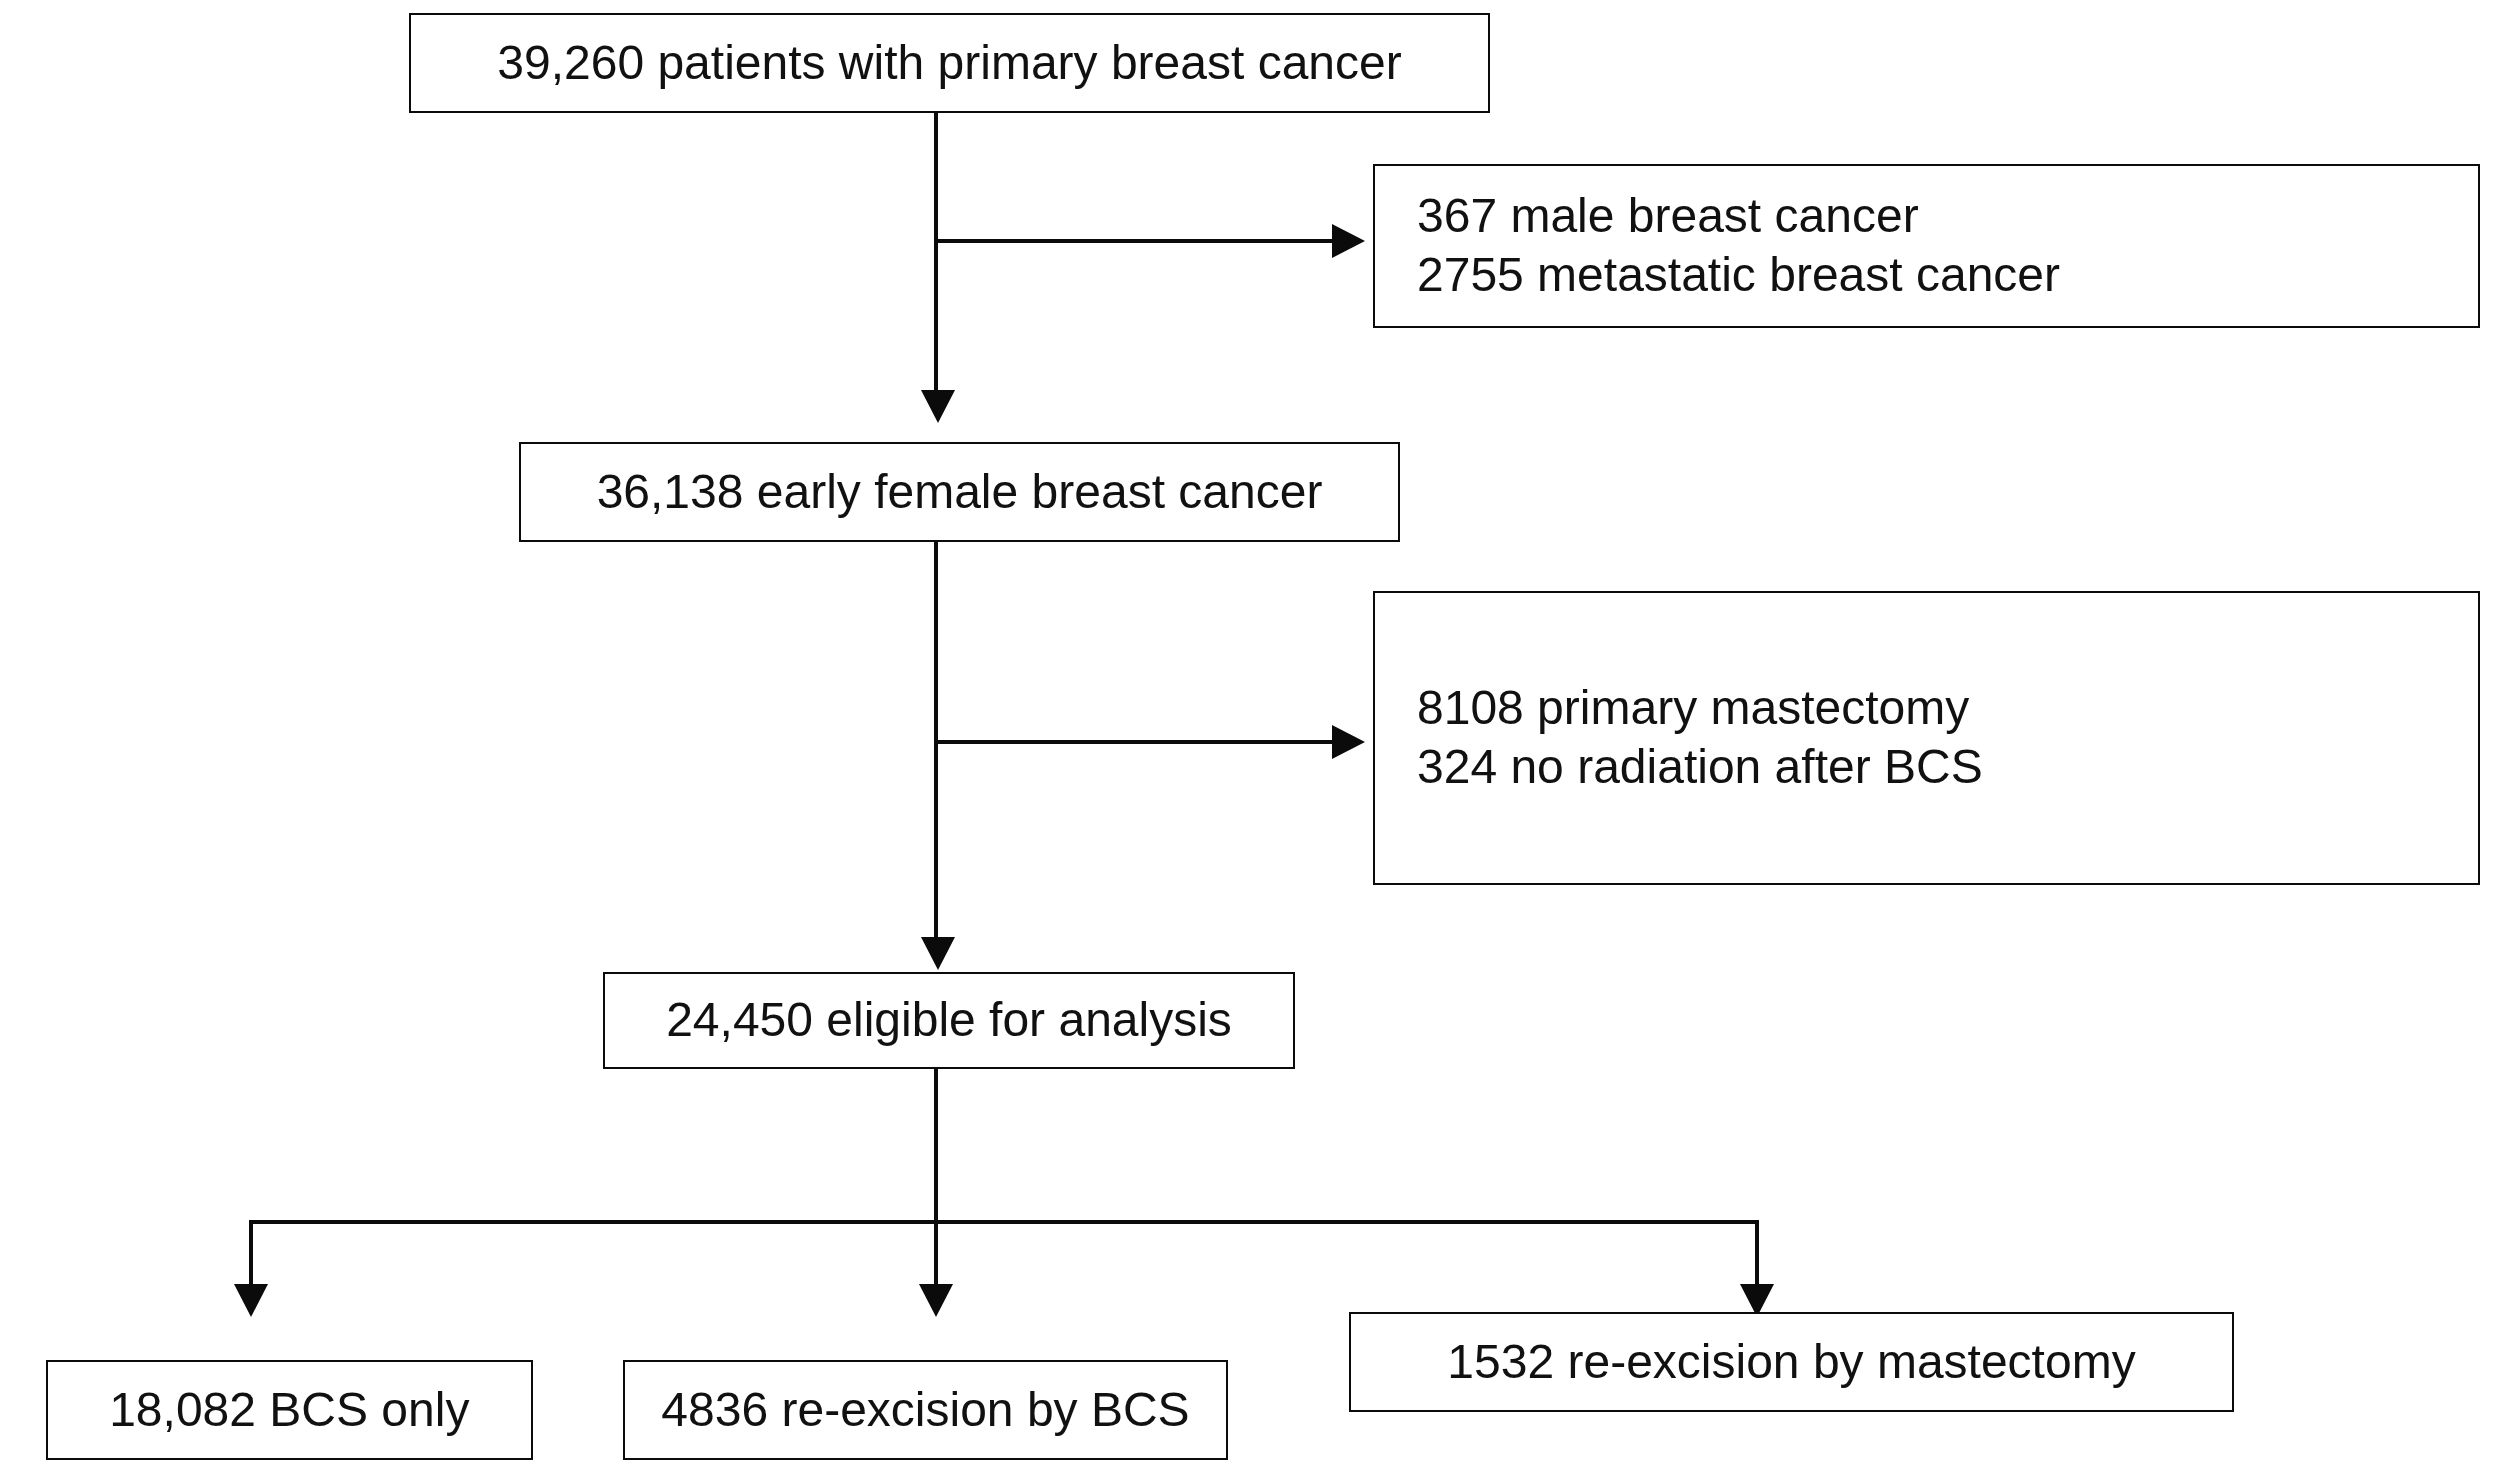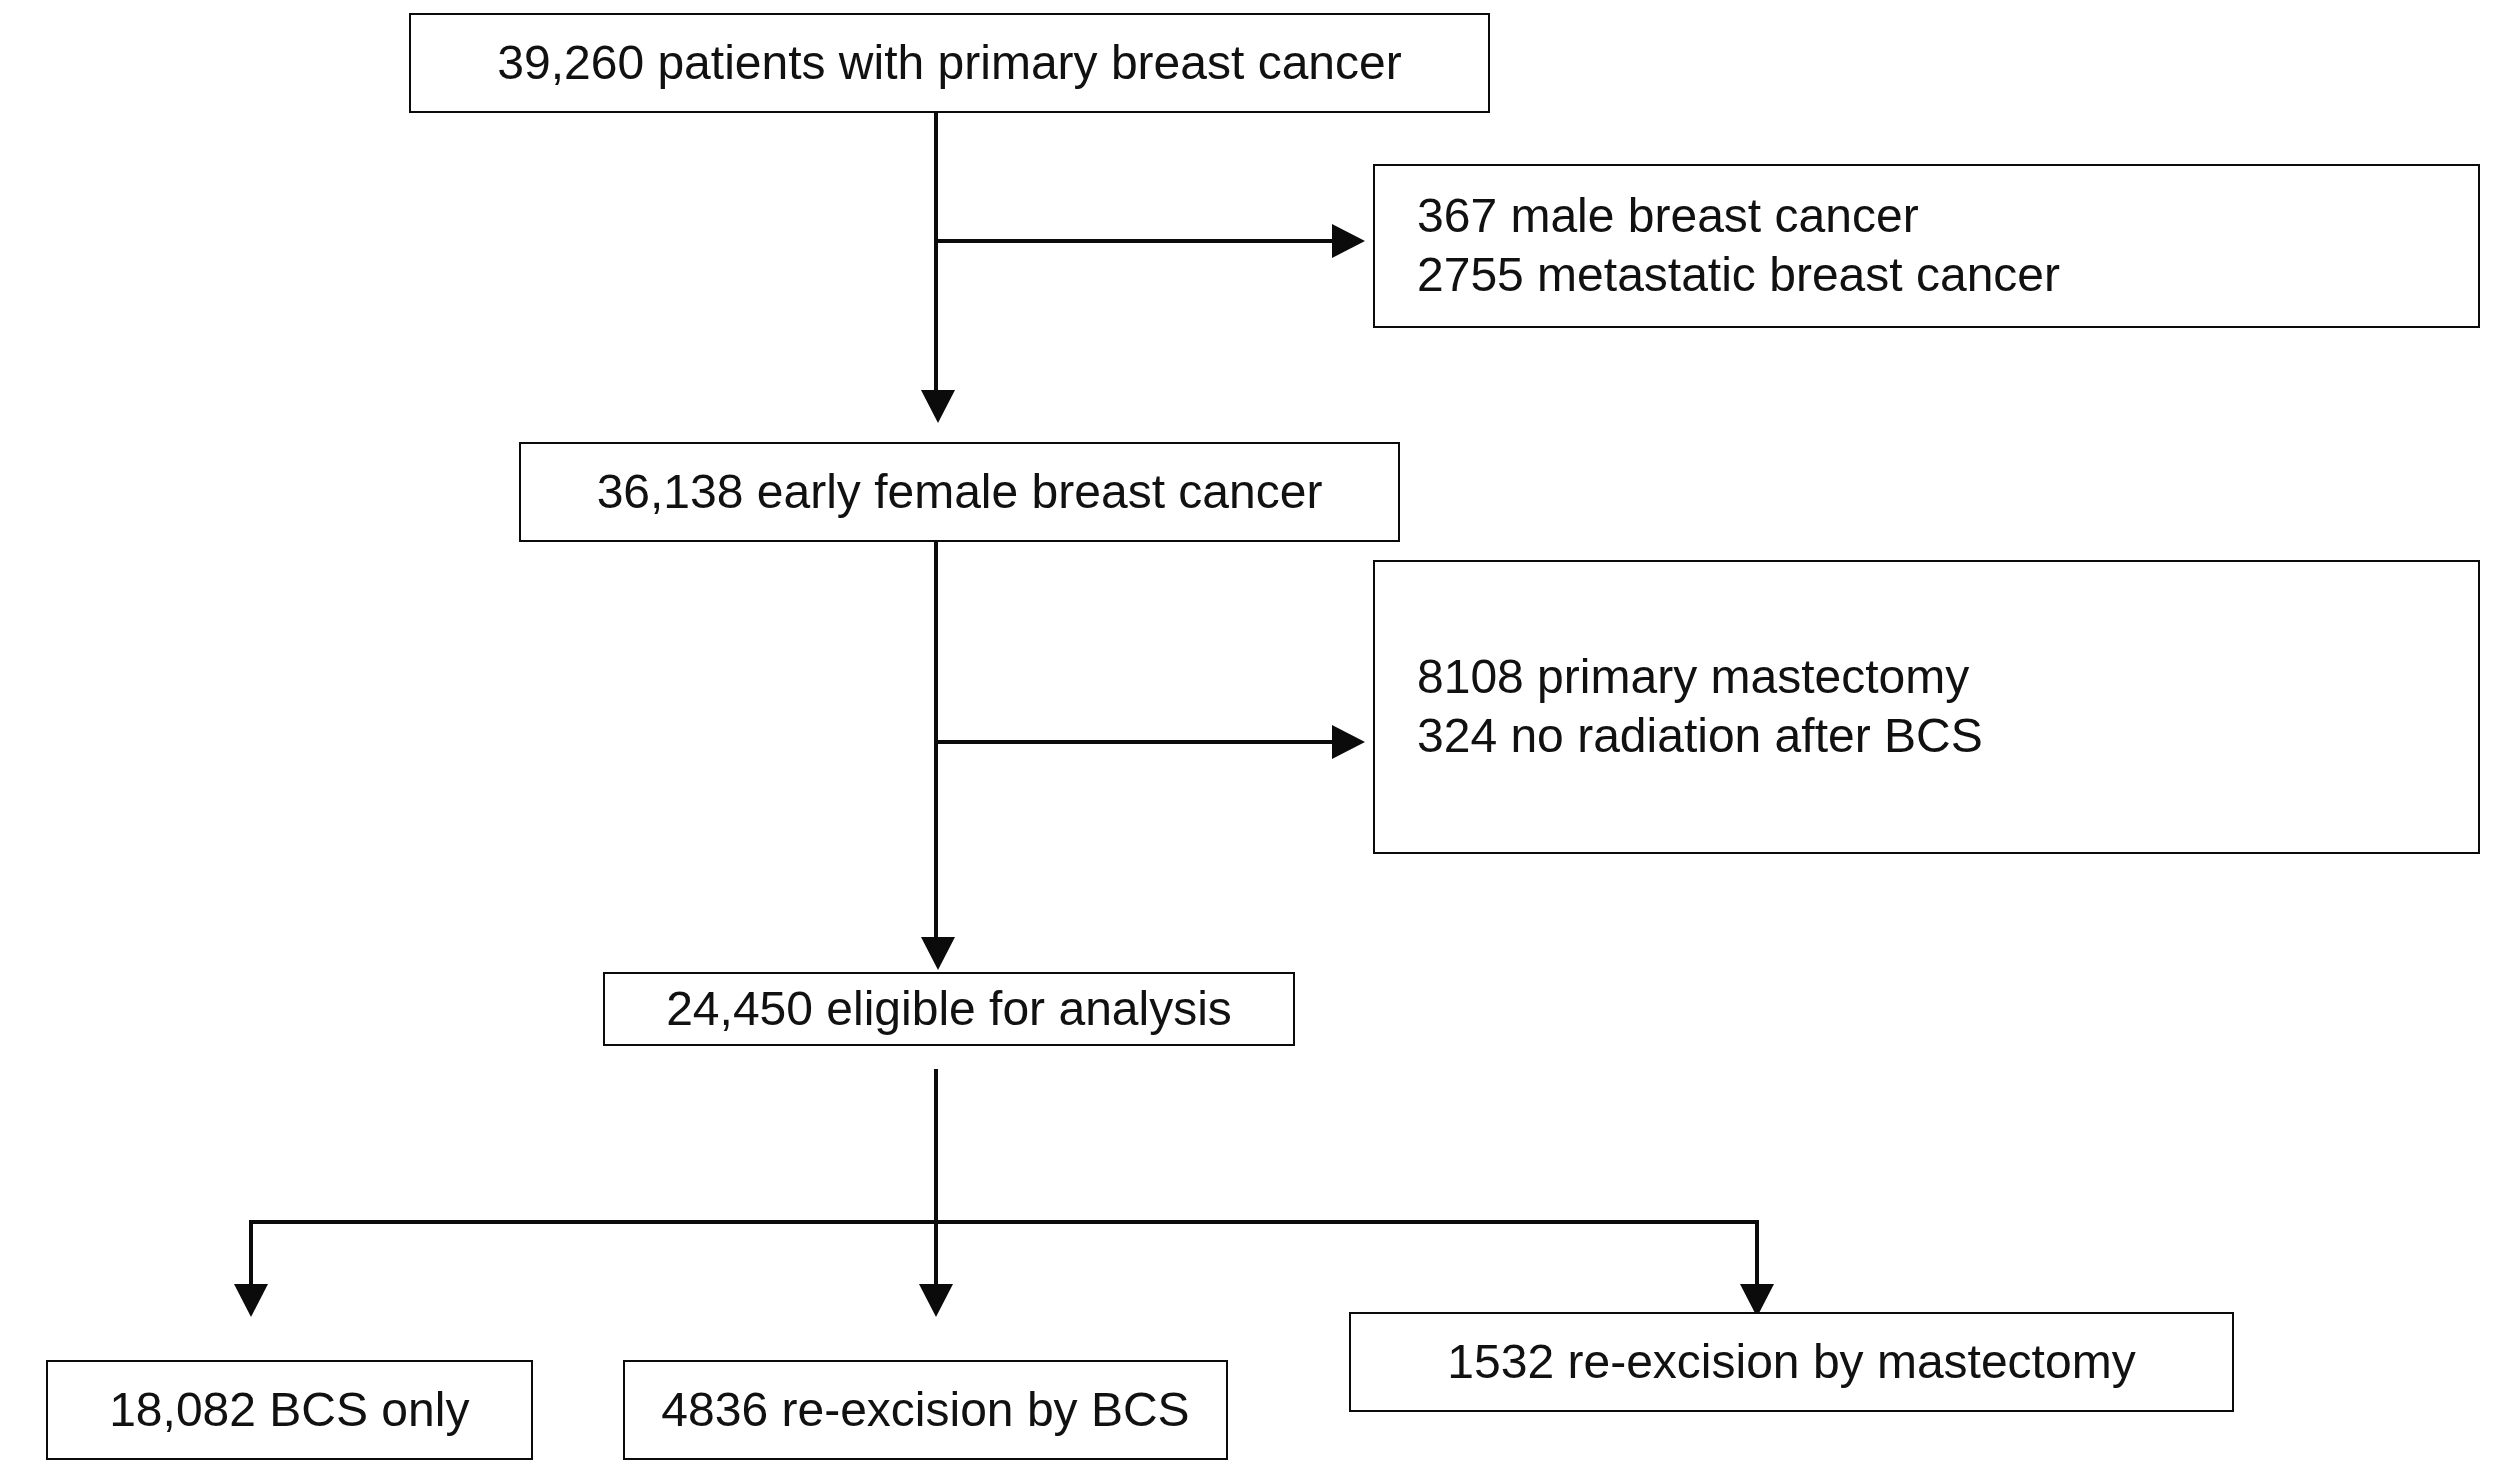--- a/index.html
+++ b/index.html
@@ -88,26 +88,26 @@
   <div class="node centered" style="left:519px; top:442px; width:881px; height:100px;">
     <span class="line">36,138 early female breast cancer</span>
   </div>
 
   <div class="edge v" style="left:934px; top:542px; height:397px;"></div>
   <div class="arrow-down" style="left:921px; top:937px;"></div>
 
   <div class="edge h" style="left:937px; top:740px; width:397px;"></div>
   <div class="arrow-right" style="left:1332px; top:725px;"></div>
 
-  <div class="node listbox" style="left:1373px; top:560px; width:1107px; height:294px;">
+  <div class="node listbox" style="left:1373px; top:591px; width:1107px; height:294px;">
     <span class="line">8108 primary mastectomy</span>
     <span class="line">324 no radiation after BCS</span>
   </div>
 
-  <div class="node centered" style="left:603px; top:972px; width:692px; height:74px;">
+  <div class="node centered" style="left:603px; top:972px; width:692px; height:97px;">
     <span class="line">24,450 eligible for analysis</span>
   </div>
 
   <div class="edge v" style="left:934px; top:1069px; height:154px;"></div>
 
   <div class="edge h" style="left:249px; top:1220px; width:1510px;"></div>
 
   <div class="edge v" style="left:249px; top:1220px; height:65px;"></div>
   <div class="arrow-down" style="left:234px; top:1284px;"></div>
 

